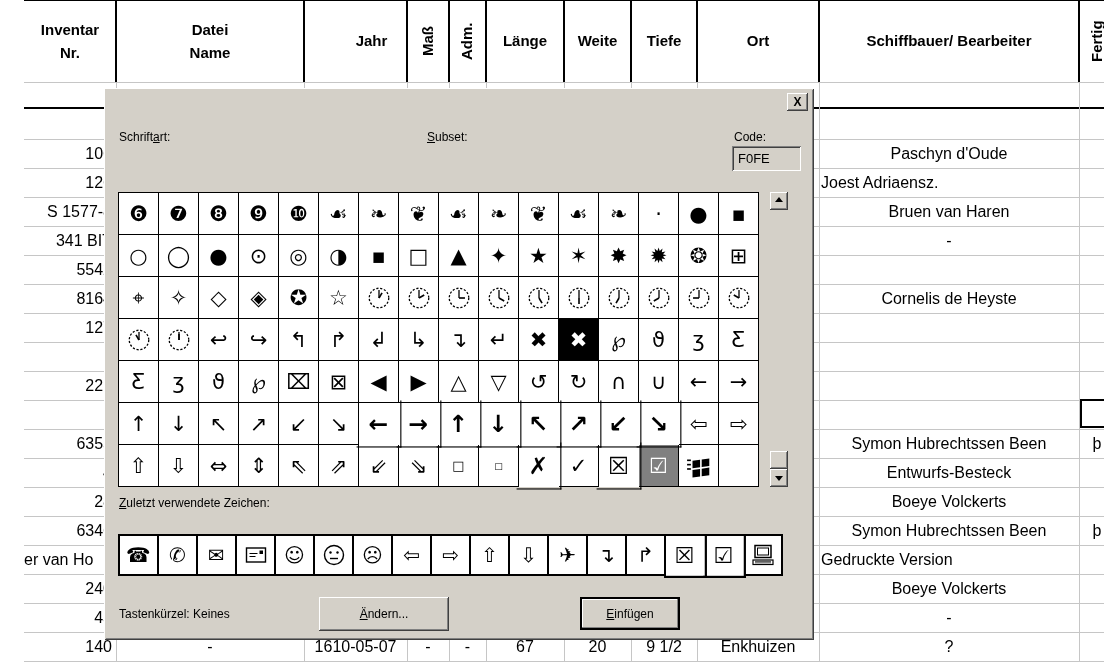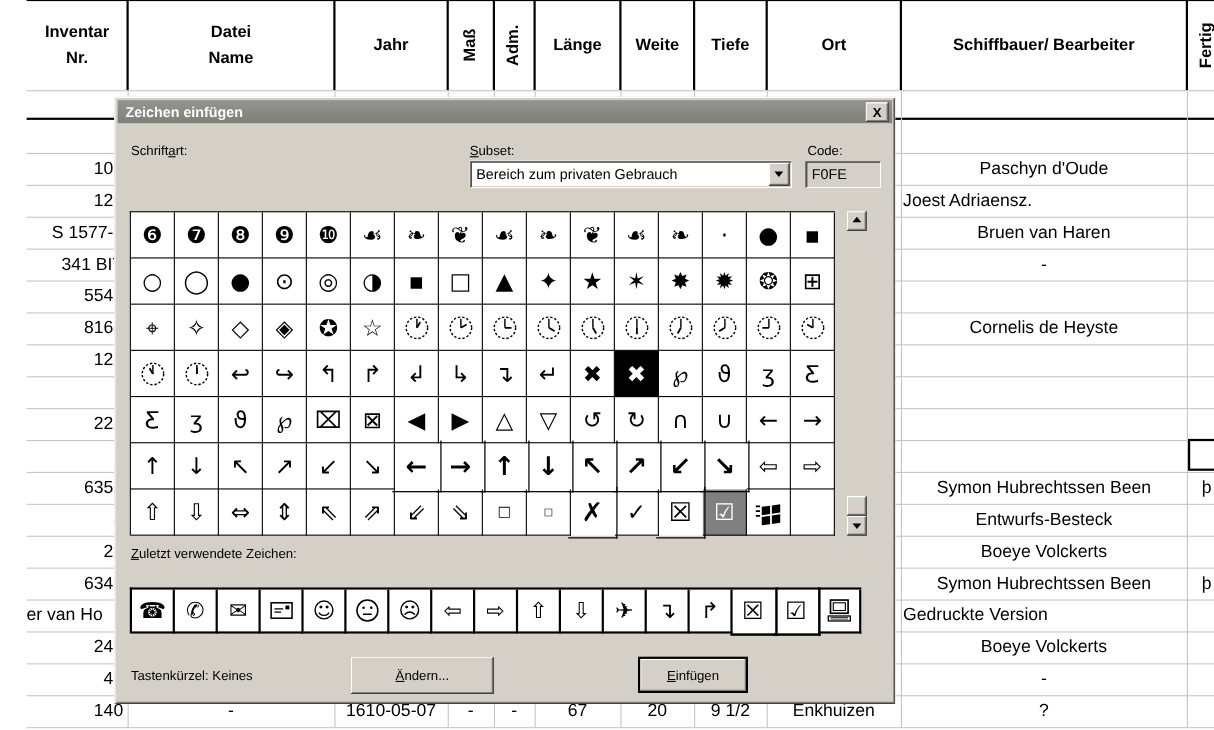--- a/index.html
+++ b/index.html
@@ -74,21 +74,21 @@
 
 <div id="screen">
 
   <div class="sheet">
     <div class="topline"></div>
     <div id="sheet-header">
         <div class="hdr-cell" style="left: 0px; width: 92px;">Inventar
 Nr.</div>
         <div class="hdr-cell" style="left: 92px; width: 188px;">Datei
 Name</div>
-        <div class="hdr-cell" style="left: 280px; width: 103px;">Jahr</div>
+        <div class="hdr-cell" style="left: 280px; width: 103px; padding-left: 16px;">Jahr</div>
         <div class="hdr-cell rot" style="left: 383px; width: 42px;">Maß</div>
         <div class="hdr-cell rot" style="left: 425px; width: 37px;">Adm.</div>
         <div class="hdr-cell" style="left: 462px; width: 78px;">Länge</div>
         <div class="hdr-cell" style="left: 540px; width: 67px;">Weite</div>
         <div class="hdr-cell" style="left: 607px; width: 66px;">Tiefe</div>
         <div class="hdr-cell" style="left: 673px; width: 122px;">Ort</div>
         <div class="hdr-cell" style="left: 795px; width: 260px;">Schiffbauer/ Bearbeiter</div>
         <div class="hdr-cell rot" style="left: 1055px; width: 37px;">Fertig</div>
         <div class="hdr-sep" style="left: 91px;"></div>
         <div class="hdr-sep" style="left: 279px;"></div>
@@ -176,36 +176,27 @@
         <div class="scell" style="left: 427px; width: 33px; top: 632px; text-align: center;">-</div>
         <div class="scell" style="left: 464px; width: 74px; top: 632px; text-align: center;">67</div>
         <div class="scell" style="left: 542px; width: 63px; top: 632px; text-align: center;">20</div>
         <div class="scell" style="left: 609px; width: 62px; top: 632px; text-align: center;">9 1/2</div>
         <div class="scell" style="left: 675px; width: 118px; top: 632px; text-align: center;">Enkhuizen</div>
         <div class="scell" style="left: 797px; width: 256px; top: 632px; text-align: center;">?</div>
       </div>
   </div>
 
   <div class="dialog">
-    <div class="titlebar">
-      <span>Zeichen einfügen</span>
-    </div>
     <div class="closebtn">
       <span>X</span>
     </div>
 
     <div class="dlabel" style="left:15px;top:42px;">Schrift<u>a</u>rt:</div>
 
     <div class="dlabel" style="left:323px;top:42px;"><u>S</u>ubset:</div>
-    <div class="combo" style="left:323px;top:58px;width:293px;">
-      <span>Bereich zum privaten Gebrauch</span>
-      <span class="combo-btn">
-          <span class="tri-down"></span>
-        </span>
-    </div>
 
     <div class="dlabel" style="left:630px;top:42px;">Code:</div>
     <div class="field" style="left:628px;top:58px;width:69px;">
       <span>F0FE</span>
     </div>
 
     <div class="chargrid" id="chargrid">
         <div class="ccell">❻</div>
         <div class="ccell">❼</div>
         <div class="ccell">❽</div>

